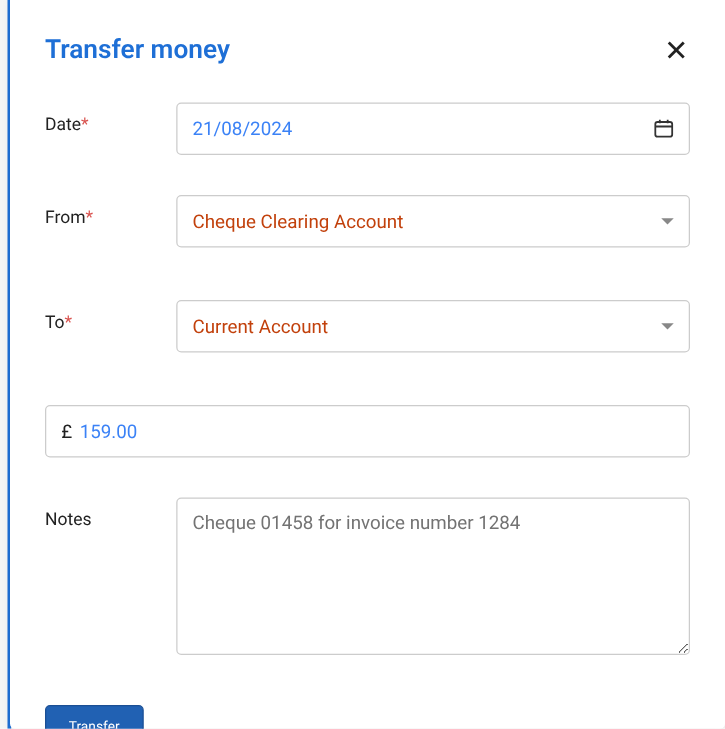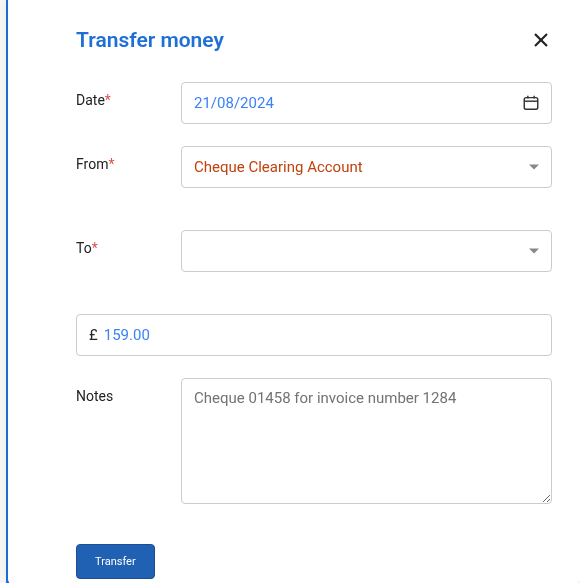--- a/index.html
+++ b/index.html
@@ -12,21 +12,20 @@
     }
     .panel {
       position: absolute;
       left: 8px;
       top: 0;
       right: 0;
       bottom: 0;
       background: #fff;
       border-radius: 0 0 4px 4px;
       box-shadow: 0 0 8px rgba(0,0,0,0.08);
-      padding-left: 40px;
     }
     .left-accent {
       position: absolute;
       left: 6px;
       top: 0;
       bottom: 0;
       width: 3px;
       background: #1e6fd6;
     }
     .content {
@@ -48,21 +47,21 @@
       width: 22px;
       height: 22px;
       display: flex;
       align-items: center;
       justify-content: center;
     }
     .close-btn svg { width: 16px; height: 16px; stroke: #222; stroke-width: 2.2; }
     .form-row {
       display: flex;
       align-items: flex-start;
-      margin-bottom: 22px;
+      margin-bottom: 32px;
     }
     .form-row-sel { margin-bottom: 42px; }
     .label {
       width: 105px;
       padding-top: 10px;
       color: #222;
       font-size: 14px;
       font-weight: 400;
     }
     .req { color: #d9534f; }
@@ -203,20 +202,21 @@
         </div>
       </div>
     </div>
 
     <div class="form-row form-row-sel">
       <div class="label">
         <span>To</span><span class="req">*</span>
       </div>
       <div class="field">
         <div class="input-wrap">
+          <span class="select-text">Current Account</span>
           <span class="select-chevron"></span>
         </div>
       </div>
     </div>
 
     <div class="form-row">
       <div class="field">
         <div class="input-wrap">
           <span class="currency-prefix">£</span>
           <input class="text-input amount-input" type="text" value="159.00" style="">

